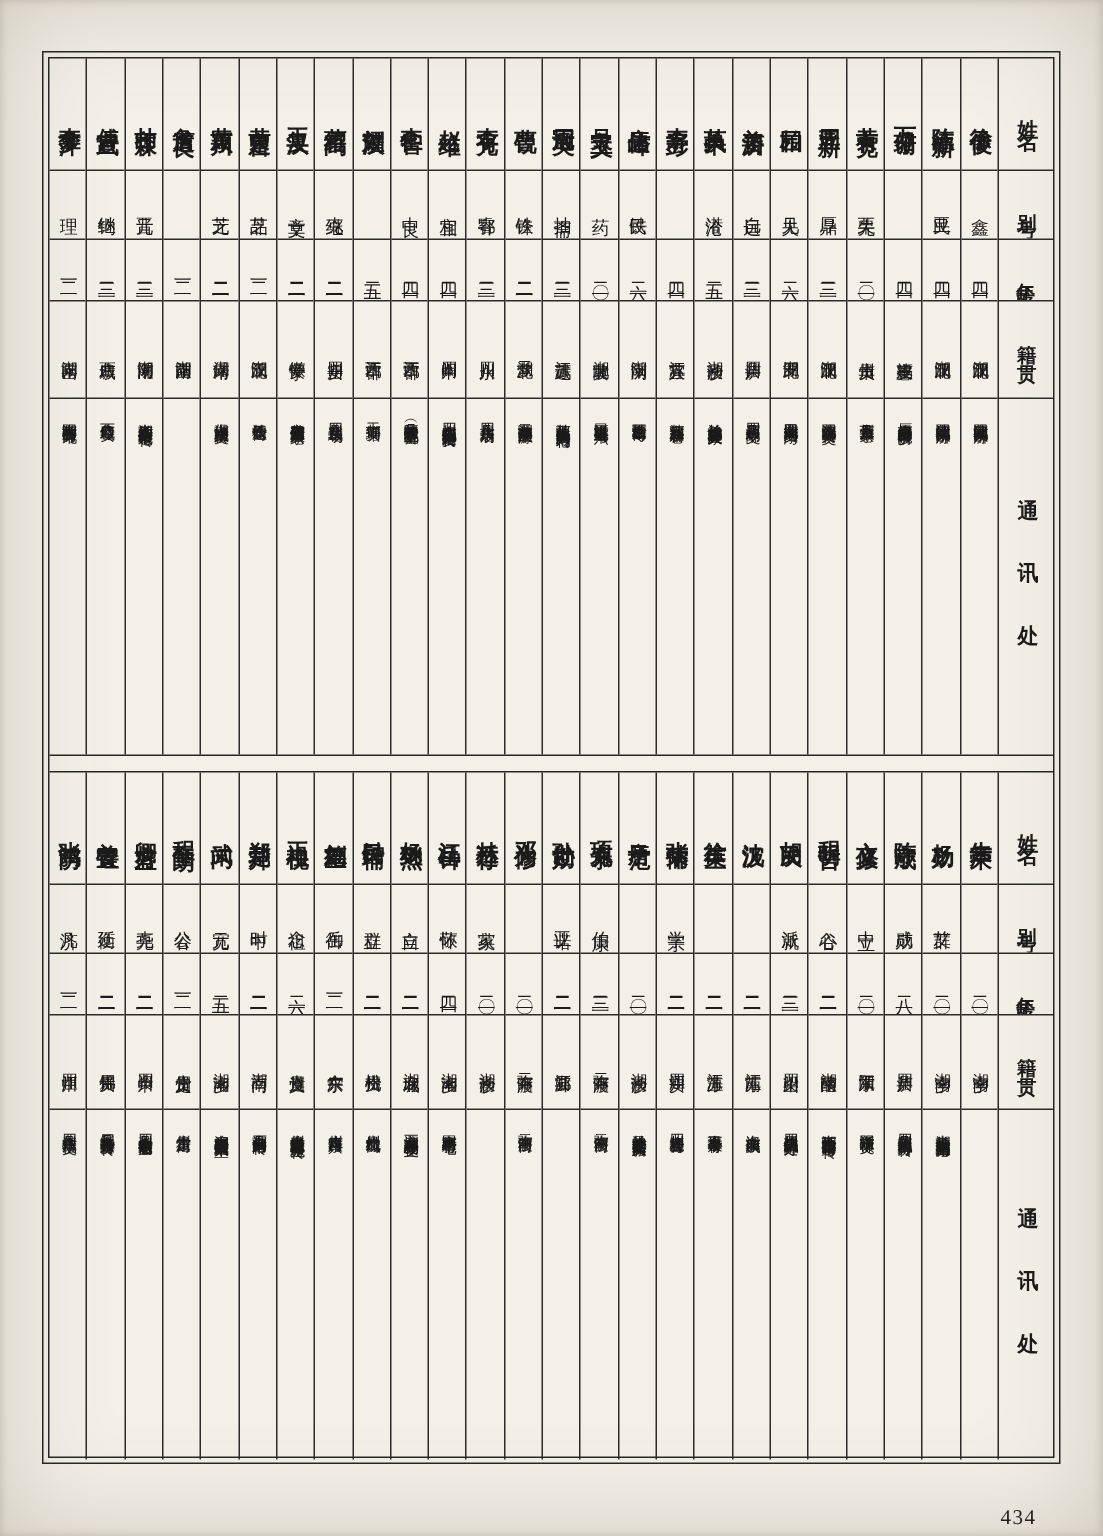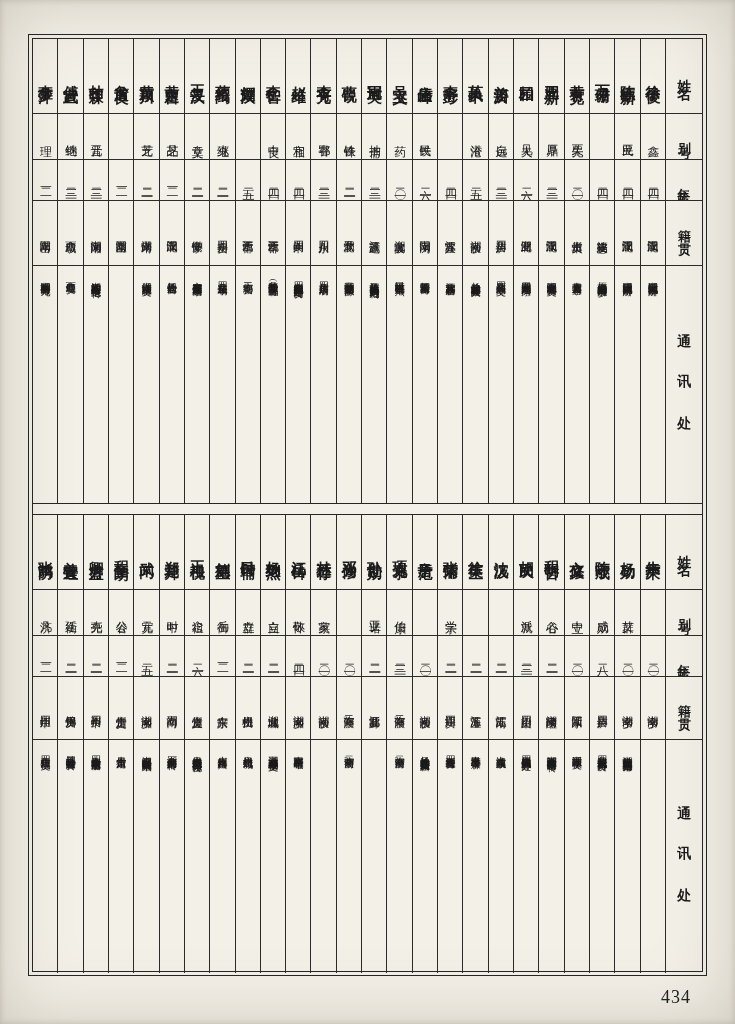--- a/index.html
+++ b/index.html
@@ -74,22 +74,22 @@
   .hdr .cell .vtext{font-weight:700;}
   .hdr .r-name .vtext{font-size:14px;letter-spacing:.55em;}
   .hdr .r-alias .vtext{font-size:13px;letter-spacing:.35em;}
   .hdr .r-age .vtext{font-size:12.5px;letter-spacing:.2em;}
   .hdr .r-native .vtext{font-size:13px;letter-spacing:1em;}
   .hdr .r-address{align-items:center;padding-top:0;}
   .hdr .r-address .vtext{font-size:14px;line-height:1;letter-spacing:3em;max-height:none;}
 
   .page-number{
     position:absolute;
-    right:44px;bottom:16px;
-    font-size:18px;
+    right:44px;bottom:3px;
+    font-size:14px;
     letter-spacing:1px;
     color:#222;
   }
 </style>
 </head>
 <body>
 
 <div class="page">
   <div class="frame">
 

